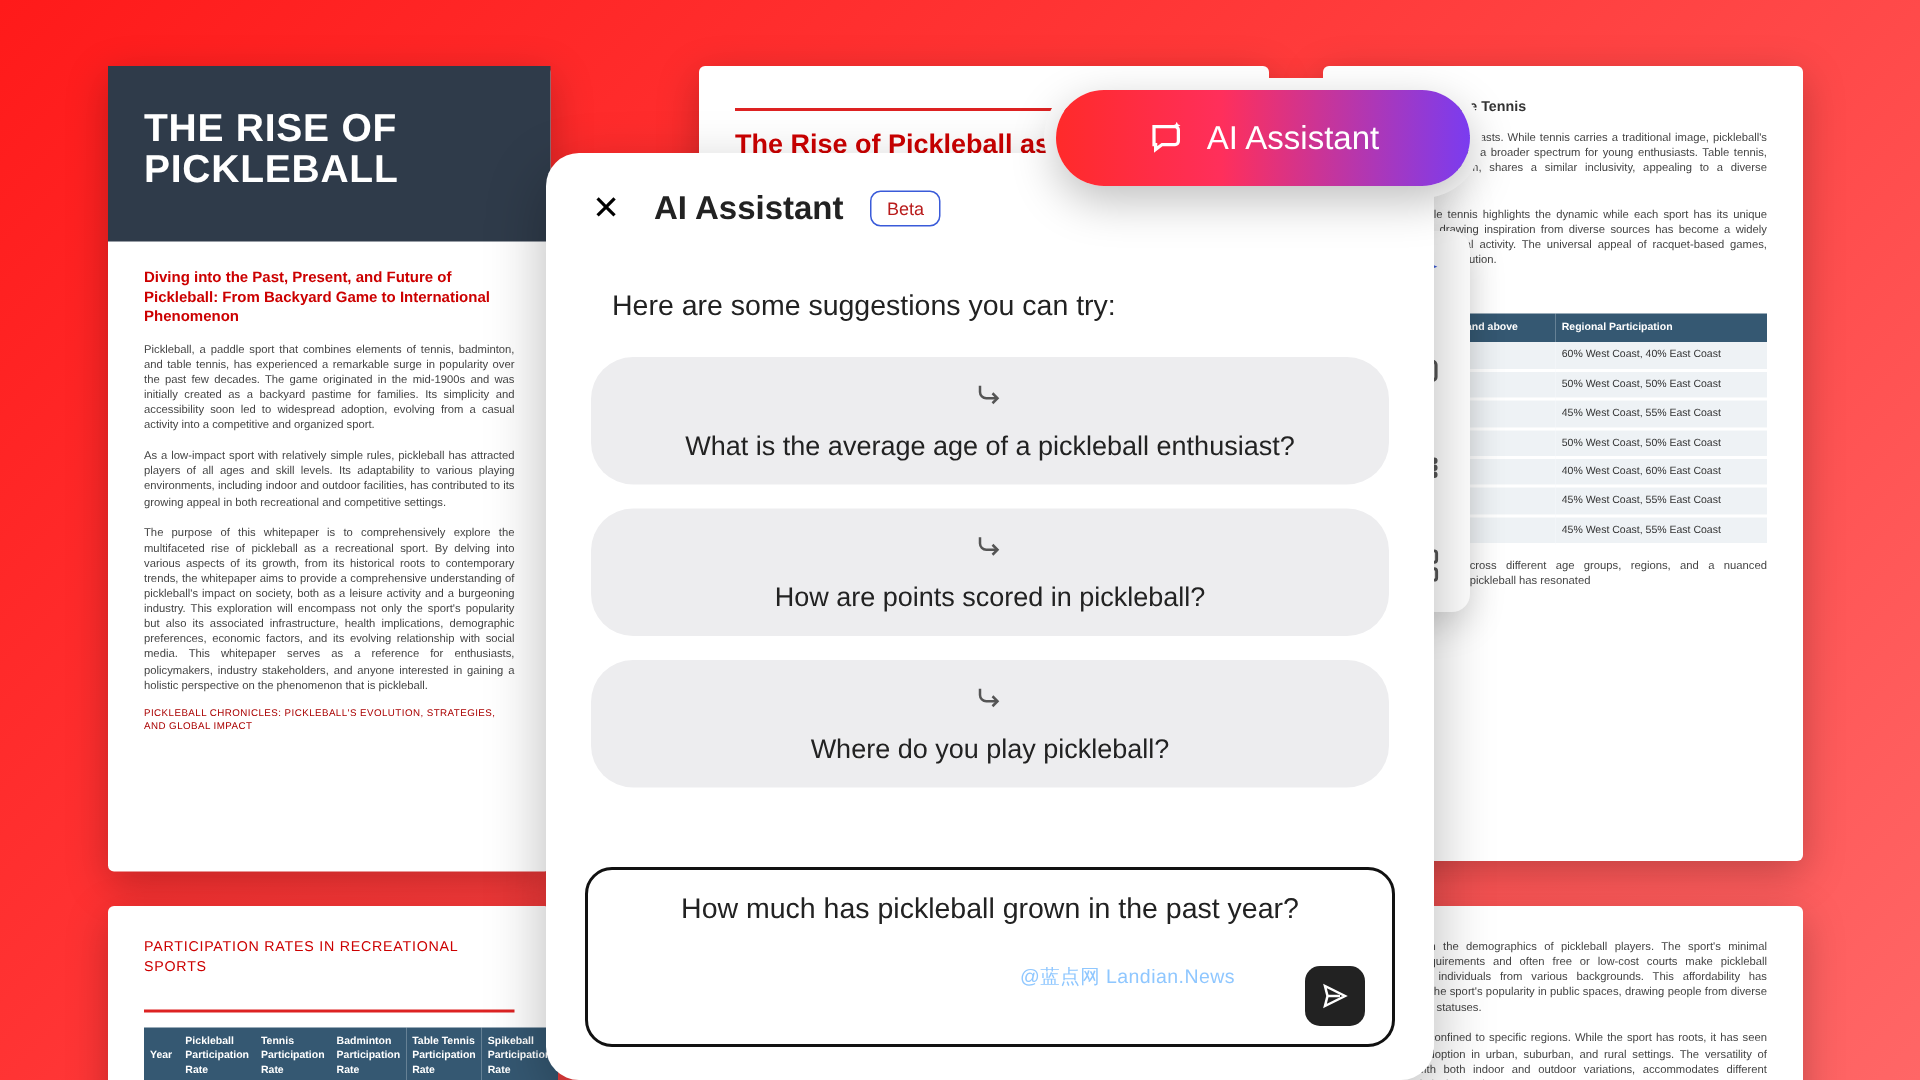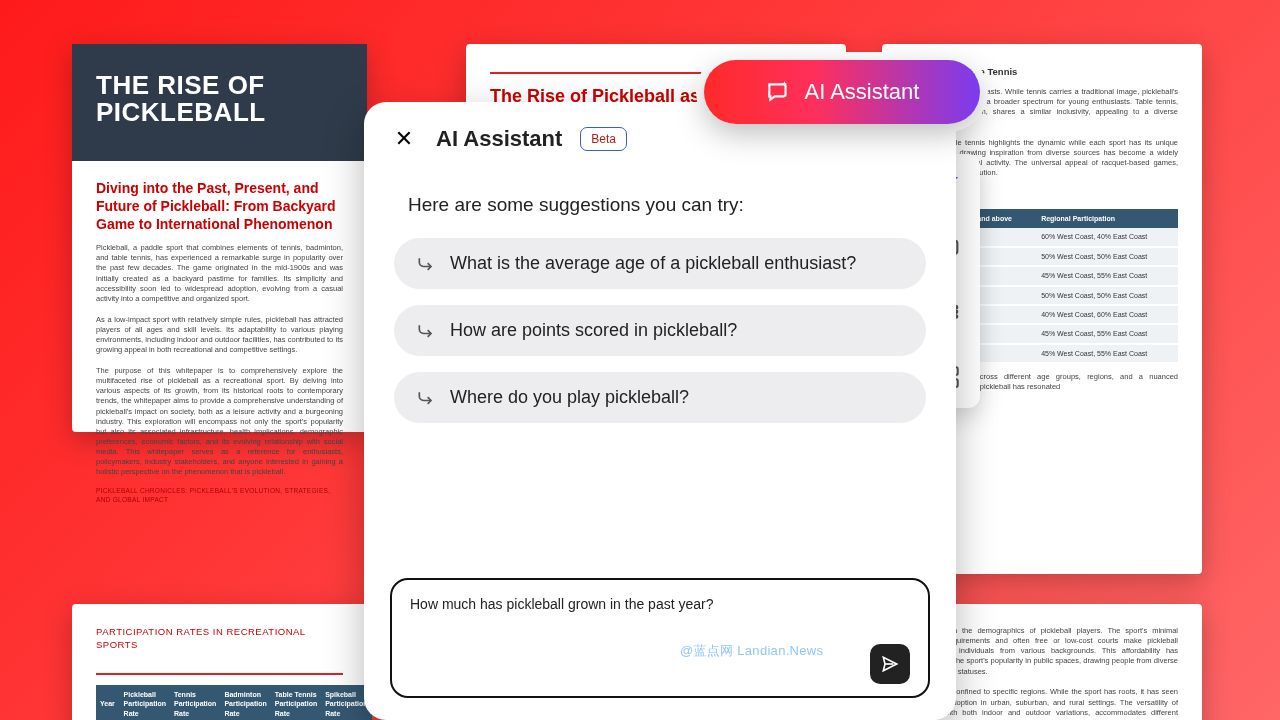--- a/index.html
+++ b/index.html
@@ -20,26 +20,26 @@
     font-size: 8px;
     line-height: 1.35;
     color: #333;
   }
   .doc h1 { font-family: Impact, "Arial Black", sans-serif; letter-spacing: .5px; }
   .doc .redrule { border-top: 2px solid #d22; margin: 6px 0 10px; }
   .doc .smallgrey { color:#444; font-size:7.5px; text-align:justify; }
   .doc .footer { color:#aa0000; font-size:6.5px; margin-top:10px; letter-spacing:.3px; text-transform:uppercase;}
 
   
-  #doc-tl { left: 72px; top: 44px; width: 295px; height: 388px; padding:0; }
+  #doc-tl { left: 72px; top: 44px; width: 295px; height: 537px; padding:0; }
   #doc-tl .hero { background:#2f3b4a; color:#fff; padding:28px 24px 34px; }
   #doc-tl .hero h1 { font-size: 26px; line-height:1.05; }
   #doc-tl .hero .sub { font-size:11.5px; margin-top:18px; max-width:190px; line-height:1.25; }
   #doc-tl .body { padding:18px 24px; }
-  #doc-tl .body h3 { color:#c00; font-size:14px; line-height:1.3; margin-bottom:10px; }
+  #doc-tl .body h3 { color:#c00; font-size:10px; line-height:1.3; margin-bottom:10px; }
 
   
   #doc-tc { left: 466px; top: 44px; width: 380px; height: 530px; }
   #doc-tc h3 { color:#c00; font-size:18px; }
 
   
   #doc-tr { left: 882px; top: 44px; width: 320px; height: 530px; }
   #doc-tr h3 { font-size:9.5px; margin-bottom:8px; }
   #doc-tr .sect { color:#c00; font-size:9px; letter-spacing:.5px; margin:12px 0 6px; text-transform:uppercase;}
   #doc-tr table { width:100%; border-collapse:collapse; font-size:7px; margin-top:6px;}
@@ -90,30 +90,30 @@
   #panel .closebtn { font-size:22px; cursor:pointer; width:28px; text-align:center; }
   #panel .title { font-size:22px; font-weight:600; color:#222; }
   #panel .beta {
     border:1.5px solid #3a5bd9; color:#b91c1c; font-size:12px;
     padding:4px 10px; border-radius:7px; font-weight:400;
   }
   #panel .intro { font-size:19px; color:#222; margin:8px 0 22px 18px; }
   #panel .sugg {
     background:#ededef; border-radius:28px; padding:15px 22px;
     display:flex; align-items:center; gap:14px; margin:0 4px 16px;
-    font-size:18px; color:#222; cursor:pointer;
+    font-size:18px; color:#222; cursor:pointer;flex-direction:column;
   }
   #panel .sugg svg { flex:0 0 auto; }
 
   #panel .inputwrap {
     margin-top:auto;
     border:2.5px solid #111; border-radius:18px; padding:16px 18px 12px;
     display:flex; flex-direction:column; gap:20px;
   }
-  #panel .inputwrap .txt { font-size:14px; color:#222; min-height:28px; outline:none; }
+  #panel .inputwrap .txt { font-size:19px; color:#222; min-height:28px; outline:none;text-align:center; }
   #panel .inputwrap .row { display:flex; justify-content:flex-end; }
   #panel .send {
     width:40px; height:40px; border-radius:10px; background:#222;
     display:flex; align-items:center; justify-content:center; cursor:pointer;
   }
 
   
   #wm { position:absolute; left:680px; top:642px; color:#8fc7ff; font-size:13px; letter-spacing:.3px; }
 </style>
 </head>

